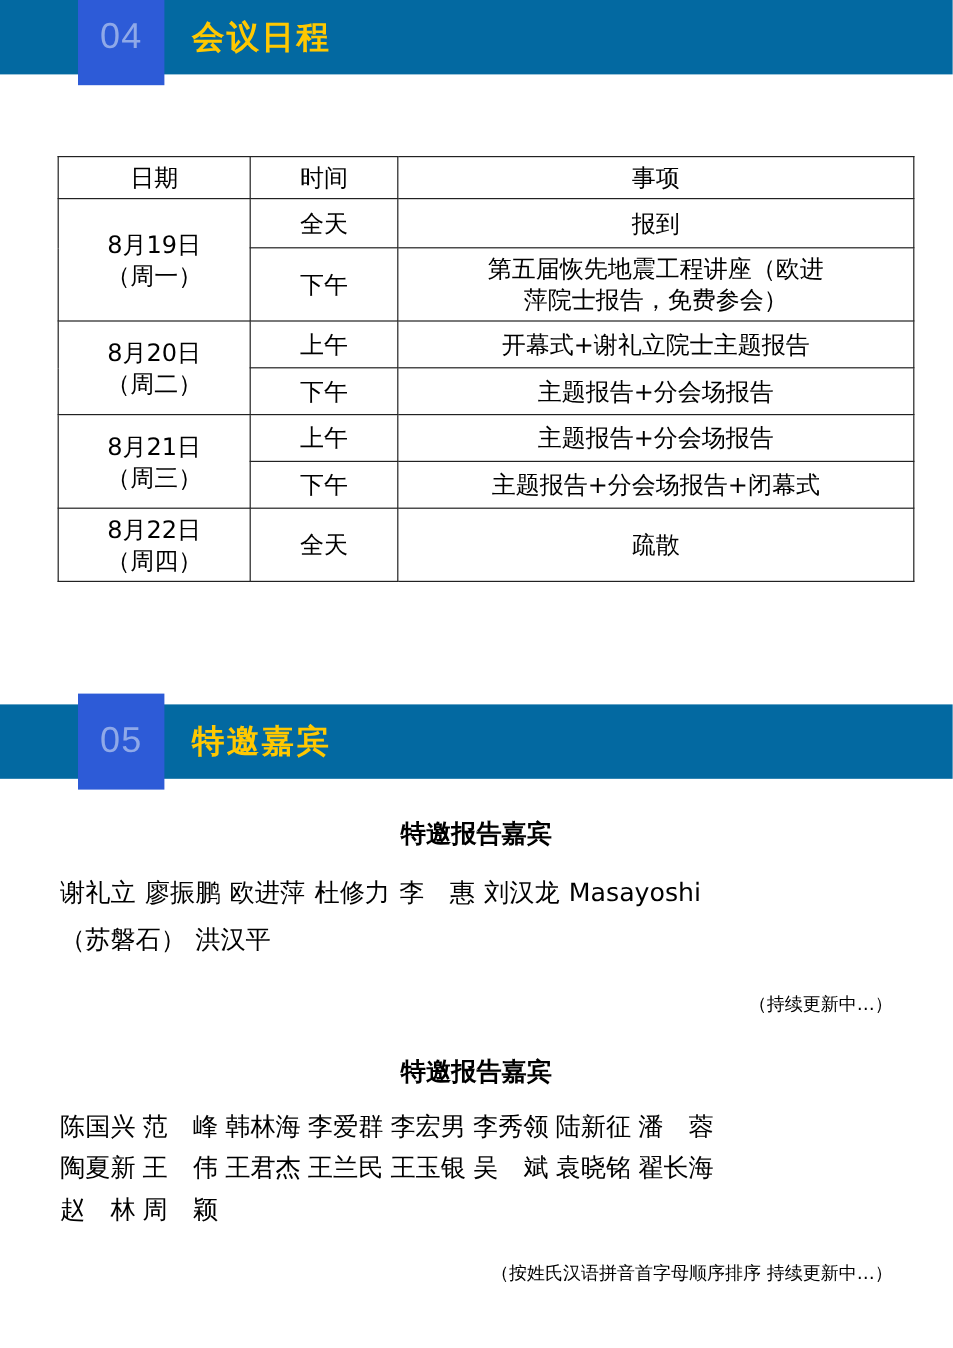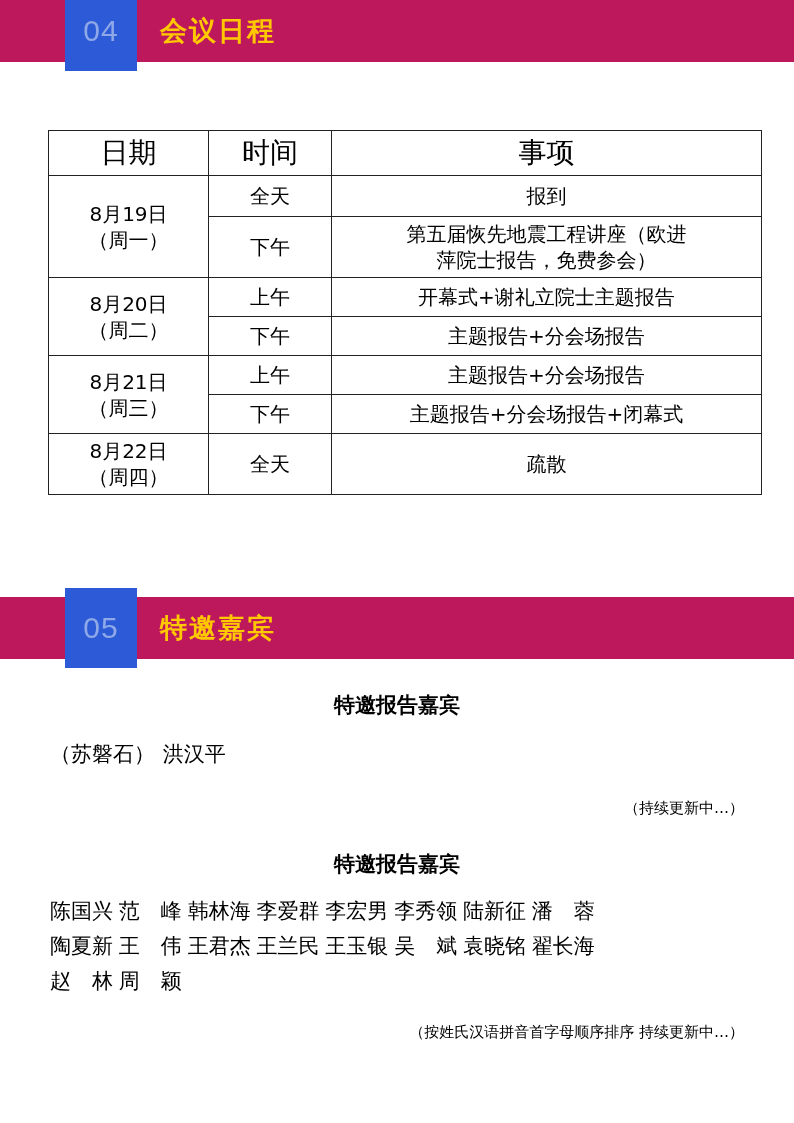--- a/index.html
+++ b/index.html
@@ -13,21 +13,21 @@
     font-family: "Liberation Sans", "DejaVu Sans", sans-serif;
     color: #1a1a1a;
     position: relative;
     overflow: hidden;
   }
 
   
   .section-banner {
     position: relative;
     height: 62px;
-    background: #be185d;
+    background: #0369a1;
     display: flex;
     align-items: center;
     text-align: right;
   }
   .section-banner .num-box {
     position: absolute;
     left: 65px;
     top: -9px;
     width: 72px;
     height: 80px;
@@ -66,21 +66,21 @@
   table.schedule td, table.schedule th {
     border: 1px solid #222222;
     font-size: 20px;
     font-weight: normal;
     text-align: center;
     padding: 4px 2px;
     font-family: "DejaVu Sans", "Liberation Sans", sans-serif;
     color: #000;
     line-height: 1.3;
   }
-  table.schedule th { font-size: 28px; }
+  table.schedule th { font-size: 20px; }
   .col-date { width: 155px; }
   .col-time { width: 118px; }
   .col-item  { width: 425px; }
   .cell-two-line { line-height: 1.25; }
   .row-h-1 td { height: 32px; }
   .row-h-2 td { height: 30px; }
 
   
   .guests {
     padding: 0 50px;
@@ -193,20 +193,21 @@
 
 <div class="section-banner" id="banner-05">
   <div class="num-box">05</div>
   <div class="banner-title">特邀嘉宾</div>
 </div>
 
 <div class="guests">
 
   <div class="guest-heading">特邀报告嘉宾</div>
   <div class="guest-names">
+    <div>谢礼立 廖振鹏 欧进萍 杜修力 李　惠 刘汉龙 Masayoshi</div>
     <div>（苏磐石） 洪汉平</div>
   </div>
   <div class="guest-note">（持续更新中…）</div>
 
   <div class="guest-heading">特邀报告嘉宾</div>
   <div class="guest-names-2">
     <div>陈国兴 范　峰 韩林海 李爱群 李宏男 李秀领 陆新征 潘　蓉</div>
     <div>陶夏新 王　伟 王君杰 王兰民 王玉银 吴　斌 袁晓铭 翟长海</div>
     <div>赵　林 周　颖</div>
   </div>

